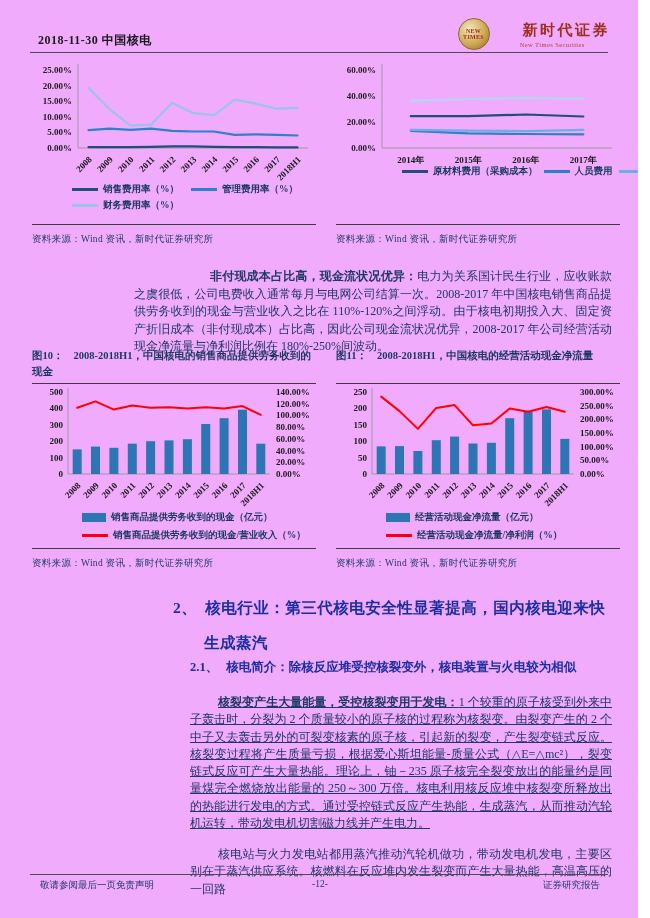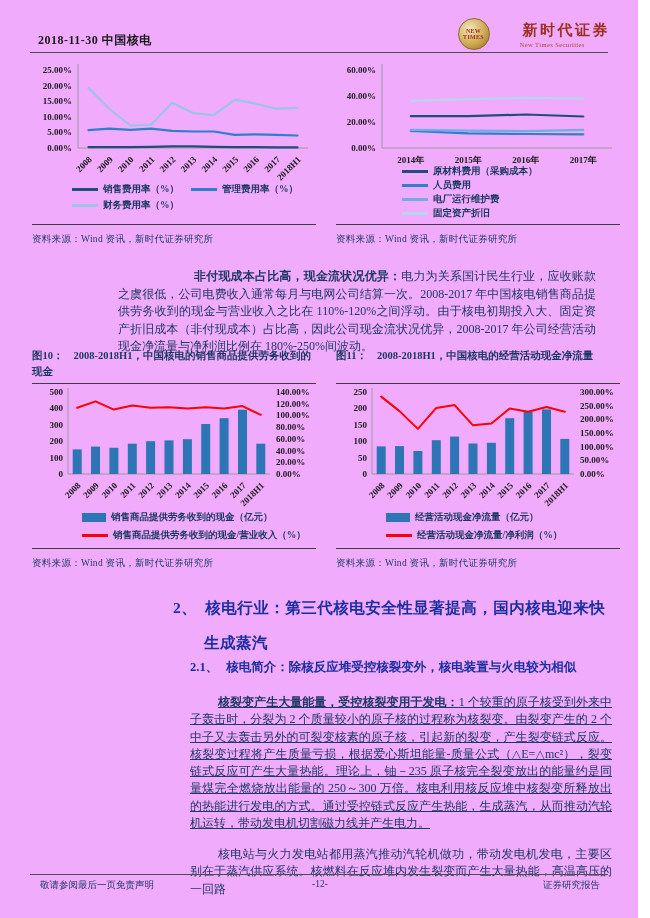--- a/index.html
+++ b/index.html
@@ -20,31 +20,31 @@
   .row1{top:60px;}
   .row2{top:348px;}
   .fig{width:284px;display:flex;flex-direction:column;height:186px;}
   .fig.tall{height:222px;}
   .figtitle{min-height:33px;border-bottom:1.2px solid #3d3d3d;font-size:10.5px;font-weight:bold;
             color:#17375E;line-height:1.5;padding-bottom:2px;}
   .figtitle .flab{margin-right:10px;}
   .chart{line-height:0;}
   .legend{display:flex;}
   .lg-wrap{flex-wrap:wrap;padding-left:40px;column-gap:12px;row-gap:2px;}
-  .lg-col{flex-direction:column;gap:0;padding-left:66px;}
+  .lg-col{gap:6px;padding-left:66px;}
   .lg-col2{flex-direction:column;gap:4px;padding-left:50px;}
   .lg-item{display:flex;align-items:center;gap:5px;font-size:9.5px;font-weight:bold;color:#17375E;line-height:14px;white-space:nowrap;}
   .sw-line{display:inline-block;width:26px;height:3px;flex:none;}
   .sw-bar{display:inline-block;width:24px;height:9px;flex:none;}
   .srcline{margin-top:auto;border-top:1.5px solid #3d3d3d;padding-top:8px;font-size:9.5px;color:#17375E;letter-spacing:.3px;}
   svg text.tick{font-family:"Liberation Serif","DejaVu Serif",serif;font-size:9px;font-weight:bold;fill:#1a1a1a;}
   svg line.ax{stroke:#9a9a9a;stroke-width:1;}
   
   .para{position:absolute;color:#1F3864;font-size:12px;line-height:17.5px;text-align:justify;}
-  .para1{top:256px;left:118px;width:478px;text-indent:76px;}
+  .para1{top:256px;left:134px;width:478px;text-indent:76px;}
   .para2{top:682px;left:190px;width:422px;line-height:17.3px;}
   .para2{text-indent:28px;text-decoration:underline;}
   .para3{top:834px;left:190px;width:422px;text-indent:28px;line-height:17.3px;}
   .para b{font-weight:bold;}
   
   .h2{position:absolute;left:173px;top:590px;width:450px;color:#1c2fa0;font-size:15.5px;font-weight:bold;letter-spacing:.5px;}
   .h2 .l1{line-height:35px;}
   .h2 .num{margin-right:8px;}
   .h2 .l2{line-height:35px;margin-left:31px;}
   .h3{position:absolute;left:190px;top:659px;color:#1c2fa0;font-size:12.5px;font-weight:bold;}

